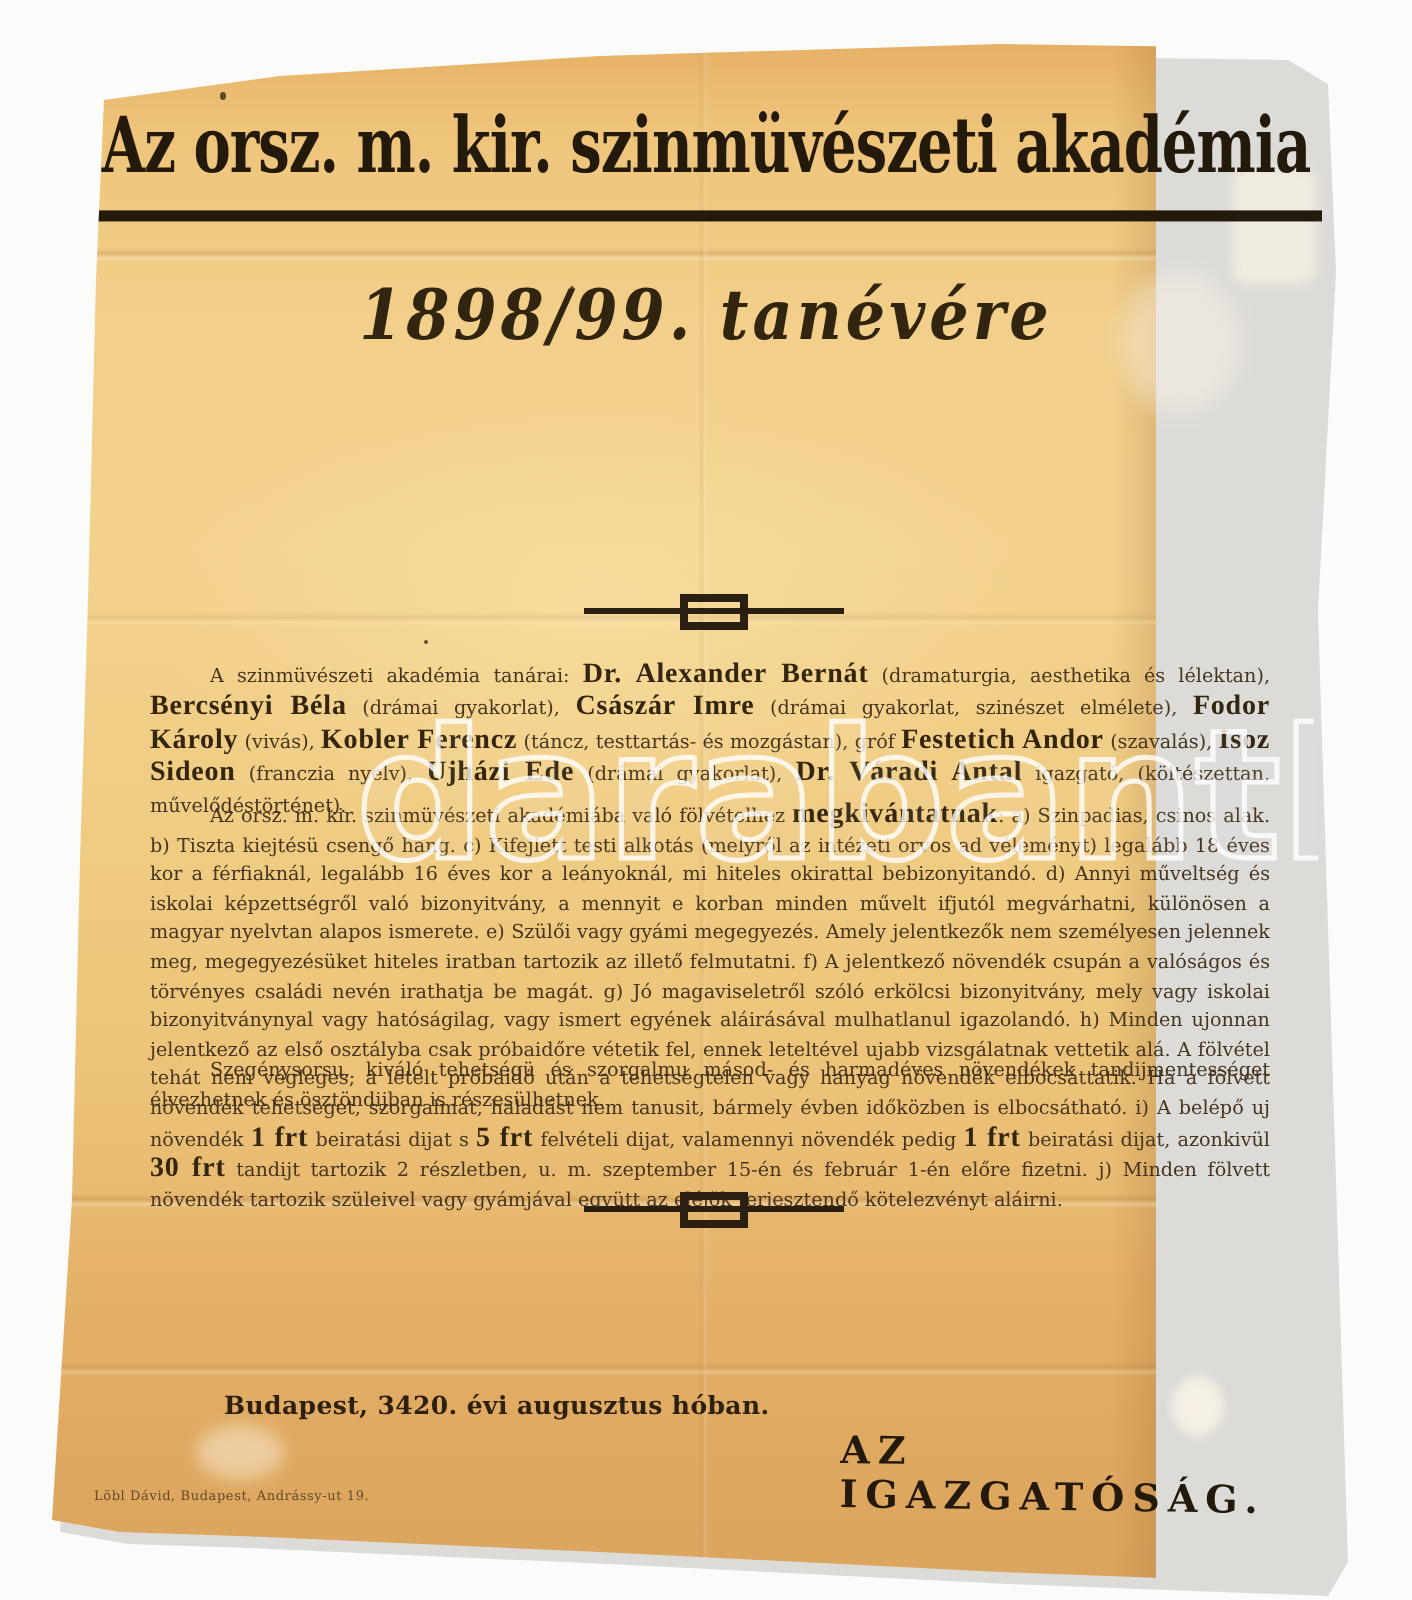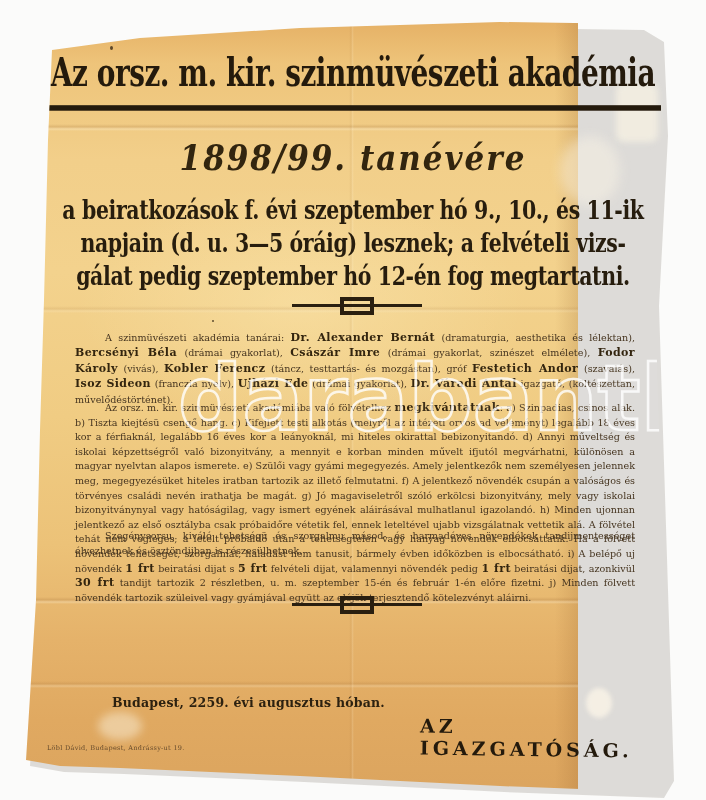--- a/index.html
+++ b/index.html
@@ -56,21 +56,21 @@
   .d-box{position:absolute;left:50%;top:1px;transform:translateX(-50%);
     width:26px;height:10px;border:4px solid #2a1f10;background:transparent;}
   .divider-1{top:296px;}
   .divider-2{top:595px;}
 
   .small{position:absolute;left:75px;width:560px;margin:0;
     font-size:9.6px;color:#45341f;text-align:justify;text-indent:30px;}
   .para-a{top:330px;line-height:15.4px;}
   .para-b{top:401px;line-height:14.6px;}
   .para-c{top:528px;line-height:15px;}
-  .seg-b{font-weight:bold;font-size:11px;letter-spacing:.4px;color:#33250f;}
+  .seg-b{font-weight:bold;font-size:14px;letter-spacing:.4px;color:#33250f;font-family:Liberation Serif, serif;}
 
   .closing{position:absolute;top:632px;left:56px;width:596px;text-align:center;
     font-weight:bold;color:#241b0d;}
   .c-line{height:29px;line-height:25px;font-size:17.5px;word-spacing:5px;letter-spacing:.3px;
     transform:scaleY(1.2);transform-origin:50% 0;}
 
   .dateline{position:absolute;top:695px;left:112px;font-weight:bold;font-size:12.5px;
     letter-spacing:.2px;color:#2c2110;}
   .signature{position:absolute;top:716px;left:420px;font-weight:bold;font-size:19px;
     letter-spacing:4px;color:#241a0c;transform:rotate(0.8deg);}
@@ -106,44 +106,39 @@
     <div class="speck" style="top:46px;left:110px;width:3px;height:4px"></div>
     <div class="speck" style="top:143px;left:285px;width:2px;height:3px"></div>
     <div class="speck" style="top:320px;left:212px;width:2px;height:2px"></div>
 
     <div class="title">
       <span class="title-inner">Az orsz. m. kir. szinmüvészeti akadémia</span>
     </div>
 
     <div class="year">1898/99. tanévére</div>
 
-    <div class="announce">
-      <div class="a-line">a beiratkozások f. évi szeptember hó 9., 10., és 11-ik</div>
-      <div class="a-line">napjain (d. u. 3—5 óráig) lesznek; a felvételi vizs-</div>
-      <div class="a-line">gálat pedig szeptember hó 12-én fog megtartatni.</div>
-    </div>
 
     <div class="divider divider-1">
       <span class="d-line"></span>
       <span class="d-box"></span>
     </div>
 
     <p class="small para-a"><span>A szinmüvészeti akadémia tanárai: </span><span class="seg-b">Dr. Alexander Bernát</span><span> (dramaturgia, aesthetika és lélektan), </span><span class="seg-b">Bercsényi Béla</span><span> (drámai gyakorlat), </span><span class="seg-b">Császár Imre</span><span> (drámai gyakorlat, szinészet elmélete), </span><span class="seg-b">Fodor Károly</span><span> (vivás), </span><span class="seg-b">Kobler Ferencz</span><span> (táncz, testtartás- és mozgástan), gróf </span><span class="seg-b">Festetich Andor</span><span> (szavalás), </span><span class="seg-b">Isoz Sideon</span><span> (franczia nyelv), </span><span class="seg-b">Ujházi Ede</span><span> (drámai gyakorlat), </span><span class="seg-b">Dr. Váradi Antal</span><span> igazgató, (költészettan, művelődéstörténet).</span></p>
 
     <p class="small para-b"><span>Az orsz. m. kir. szinmüvészeti akadémiába való fölvételhez </span><span class="seg-b">megkivántatnak</span><span>: a) Szinpadias, csinos alak. b) Tiszta kiejtésü csengő hang. c) Kifejlett testi alkotás (melyről az intézeti orvos ad véleményt) legalább 18 éves kor a férfiaknál, legalább 16 éves kor a leányoknál, mi hiteles okirattal bebizonyitandó. d) Annyi műveltség és iskolai képzettségről való bizonyitvány, a mennyit e korban minden művelt ifjutól megvárhatni, különösen a magyar nyelvtan alapos ismerete. e) Szülői vagy gyámi megegyezés. Amely jelentkezők nem személyesen jelennek meg, megegyezésüket hiteles iratban tartozik az illető felmutatni. f) A jelentkező növendék csupán a valóságos és törvényes családi nevén irathatja be magát. g) Jó magaviseletről szóló erkölcsi bizonyitvány, mely vagy iskolai bizonyitványnyal vagy hatóságilag, vagy ismert egyének aláirásával mulhatlanul igazolandó. h) Minden ujonnan jelentkező az első osztályba csak próbaidőre vétetik fel, ennek leteltével ujabb vizsgálatnak vettetik alá. A fölvétel tehát nem végleges; a letelt próbaidő után a tehetségtelen vagy hanyag növendék elbocsáttatik. Ha a fölvett növendék tehetséget, szorgalmat, haladást nem tanusit, bármely évben időközben is elbocsátható. i) A belépő uj növendék </span><span class="seg-b">1 frt</span><span> beiratási dijat s </span><span class="seg-b">5 frt</span><span> felvételi dijat, valamennyi növendék pedig </span><span class="seg-b">1 frt</span><span> beiratási dijat, azonkivül </span><span class="seg-b">30 frt</span><span> tandijt tartozik 2 részletben, u. m. szeptember 15-én és február 1-én előre fizetni. j) Minden fölvett növendék tartozik szüleivel vagy gyámjával együtt az eléjök terjesztendő kötelezvényt aláirni.</span></p>
 
     <p class="small para-c">Szegénysorsu, kiváló tehetségü és szorgalmu másod- és harmadéves növendékek tandijmentességet élvezhetnek és ösztöndijban is részesülhetnek.</p>
 
     <div class="divider divider-2">
       <span class="d-line"></span>
       <span class="d-box"></span>
     </div>
 
 
-    <div class="dateline">Budapest, 2259. évi augusztus hóban.</div>
+    <div class="dateline">Budapest, 3420. évi augusztus hóban.</div>
 
     <div class="signature">AZ IGAZGATÓSÁG.</div>
 
     <div class="imprint">Löbl Dávid, Budapest, Andrássy-ut 19.</div>
 
     <div class="watermark">darabanth</div>
   </div>
 </div>
 
 </body></html>

